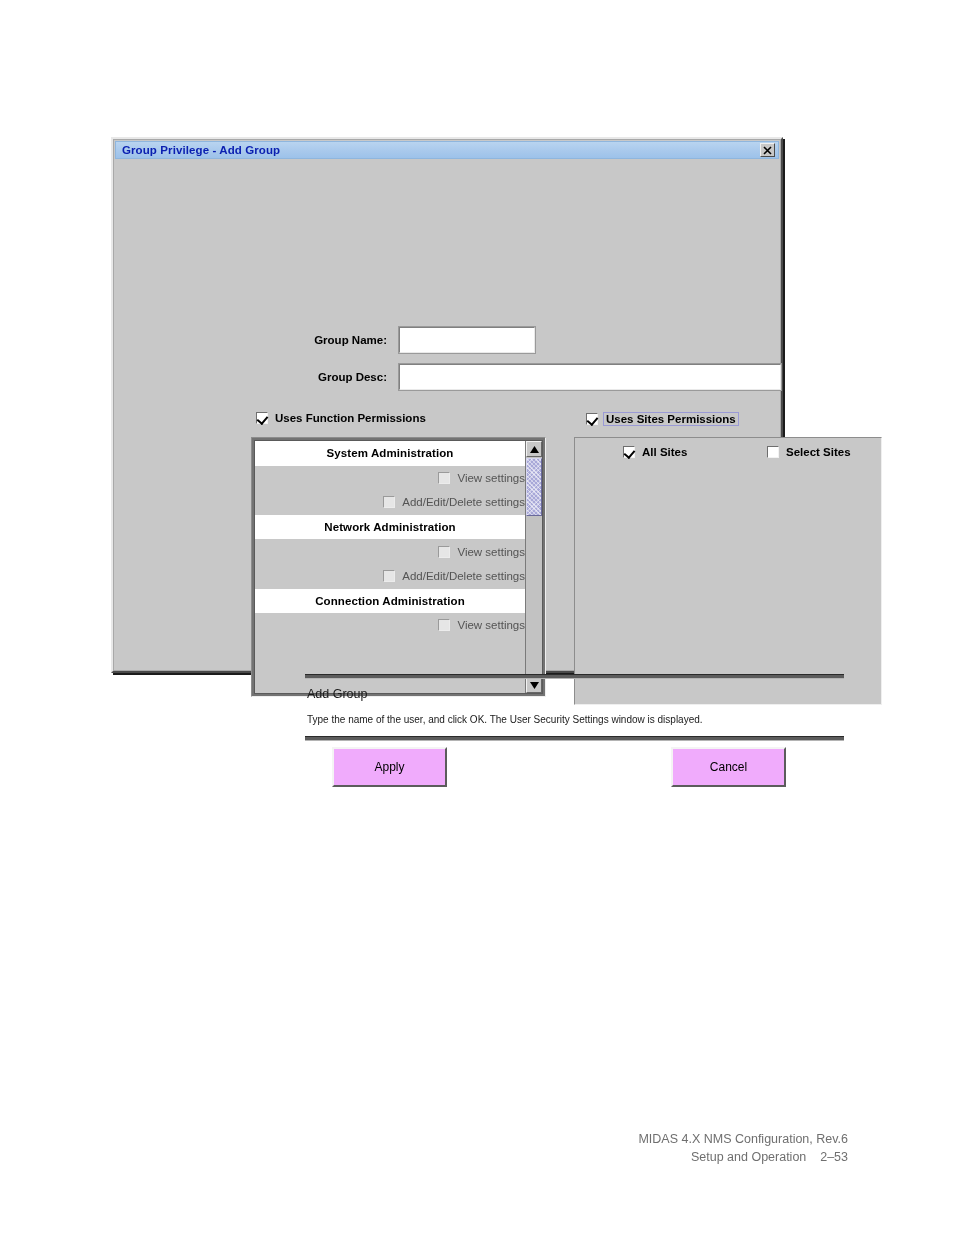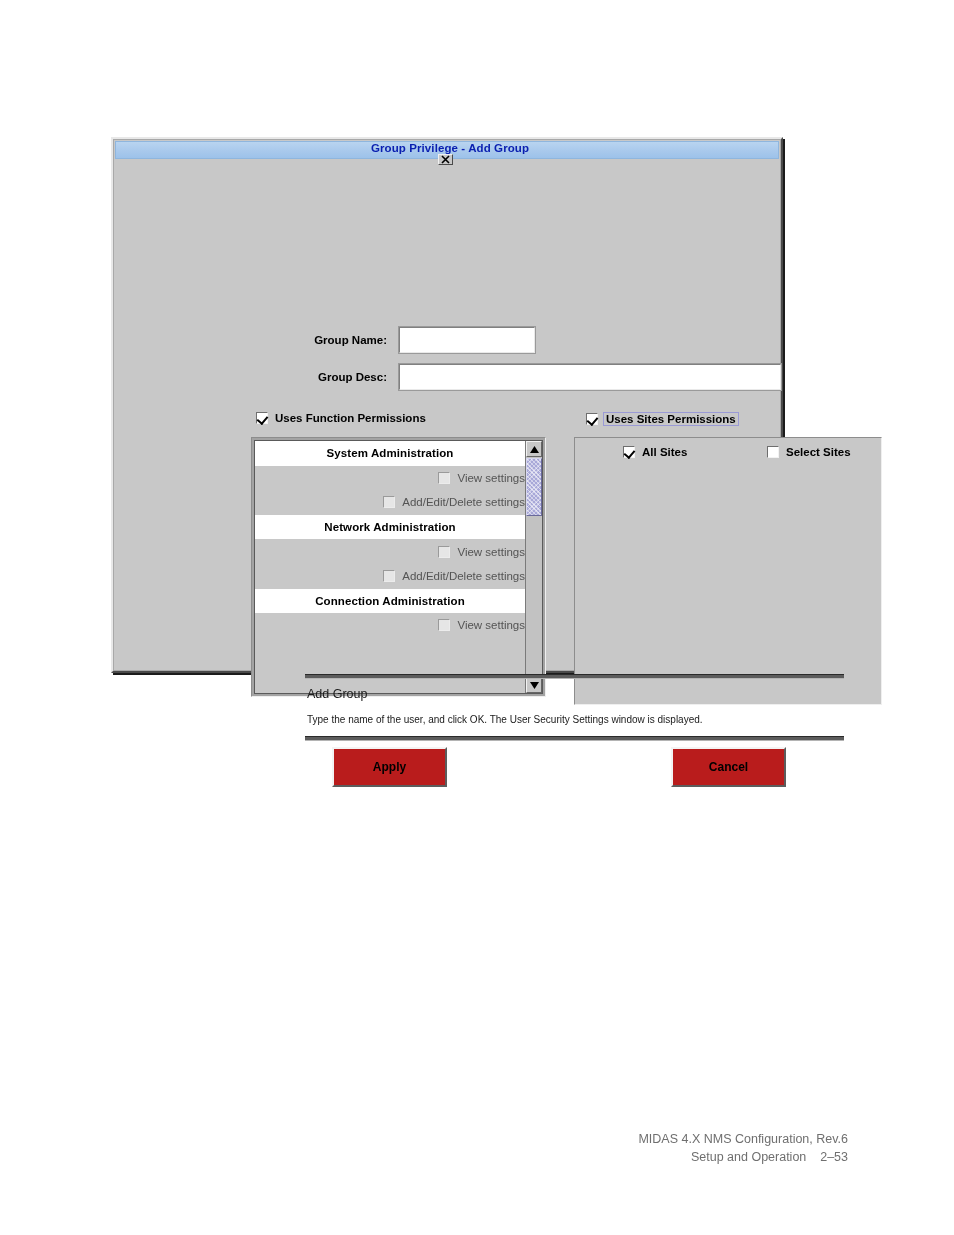--- a/index.html
+++ b/index.html
@@ -43,21 +43,20 @@
     left: 2px;
     top: 2px;
     right: 2px;
     height: 18px;
     background: linear-gradient(to bottom, #b9d4f0 0%, #a9c9ec 55%, #9dc2ea 100%);
     border: 1px solid #8fb6de;
     box-sizing: border-box;
     display: flex;
     align-items: center;
     justify-content: space-between;
-    flex-direction: column;
   }
   .titlebar-text {
     font-size: 11.5px;
     font-weight: bold;
     color: #0a1fb0;
     margin-left: 6px;
     letter-spacing: 0.1px;
     white-space: nowrap;
   }
   .close-btn {
@@ -167,21 +166,21 @@
     margin-left: -2px;
   }
 
   
   .listbox {
     position: absolute;
     left: 138px;
     top: 298px;
     width: 295px;
     height: 260px;
-    background: #a3a3a3;
+    background: #737373;
     border-top: 1px solid #8d8d8d;
     border-left: 1px solid #8d8d8d;
     border-right: 1px solid #efefef;
     border-bottom: 1px solid #efefef;
     box-sizing: border-box;
     padding: 2px;
   }
   .listbox-inner {
     position: relative;
     width: 100%;
@@ -299,28 +298,28 @@
     font-weight: bold;
     color: #000;
     white-space: nowrap;
   }
   #sites-all { left: 12px; }
   #sites-select { left: 156px; }
 
   
   .btn {
     position: absolute;
-    background: #b91c1c;
+    background: #f0abfc;
     border-top: 2px solid #f4f4f4;
     border-left: 2px solid #f4f4f4;
     border-right: 2px solid #5c5c5c;
     border-bottom: 2px solid #5c5c5c;
     box-sizing: border-box;
     font-size: 12px;
-    font-weight: bold;
+    font-weight: normal;
     color: #000;
     display: flex;
     align-items: center;
     justify-content: center;
     cursor: pointer;
     font-family: "Liberation Sans", sans-serif;
   }
   #btn-apply { left: 219px; top: 608px; width: 115px; height: 40px; }
   #btn-cancel { left: 558px; top: 608px; width: 115px; height: 40px; }
 

